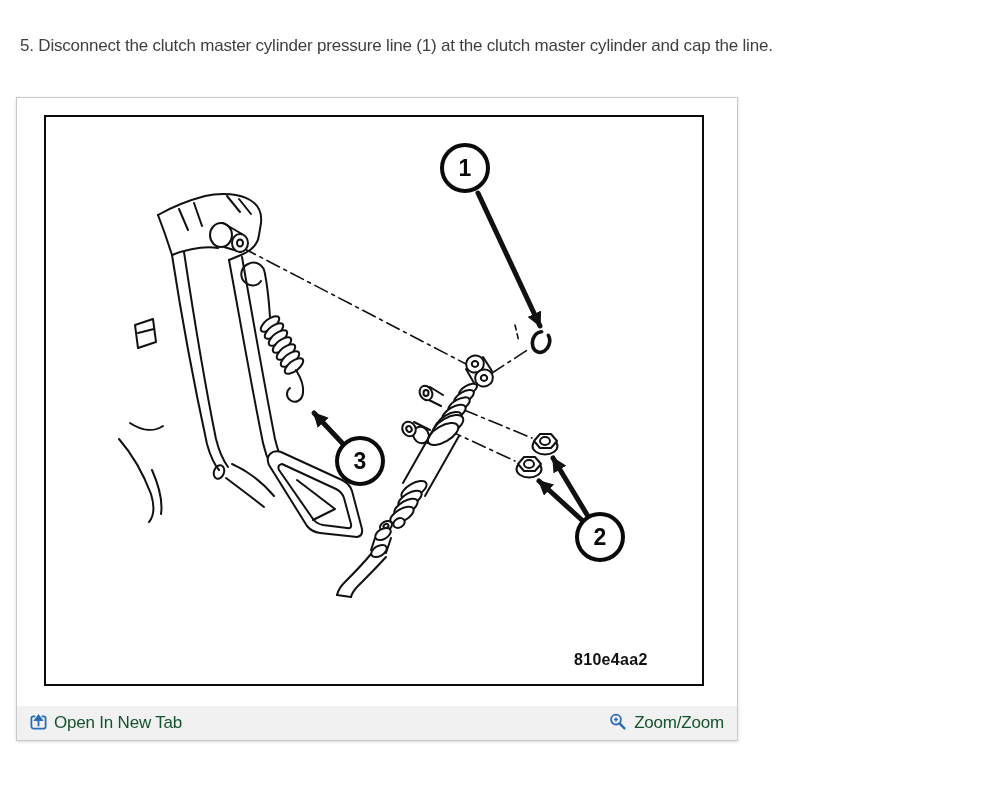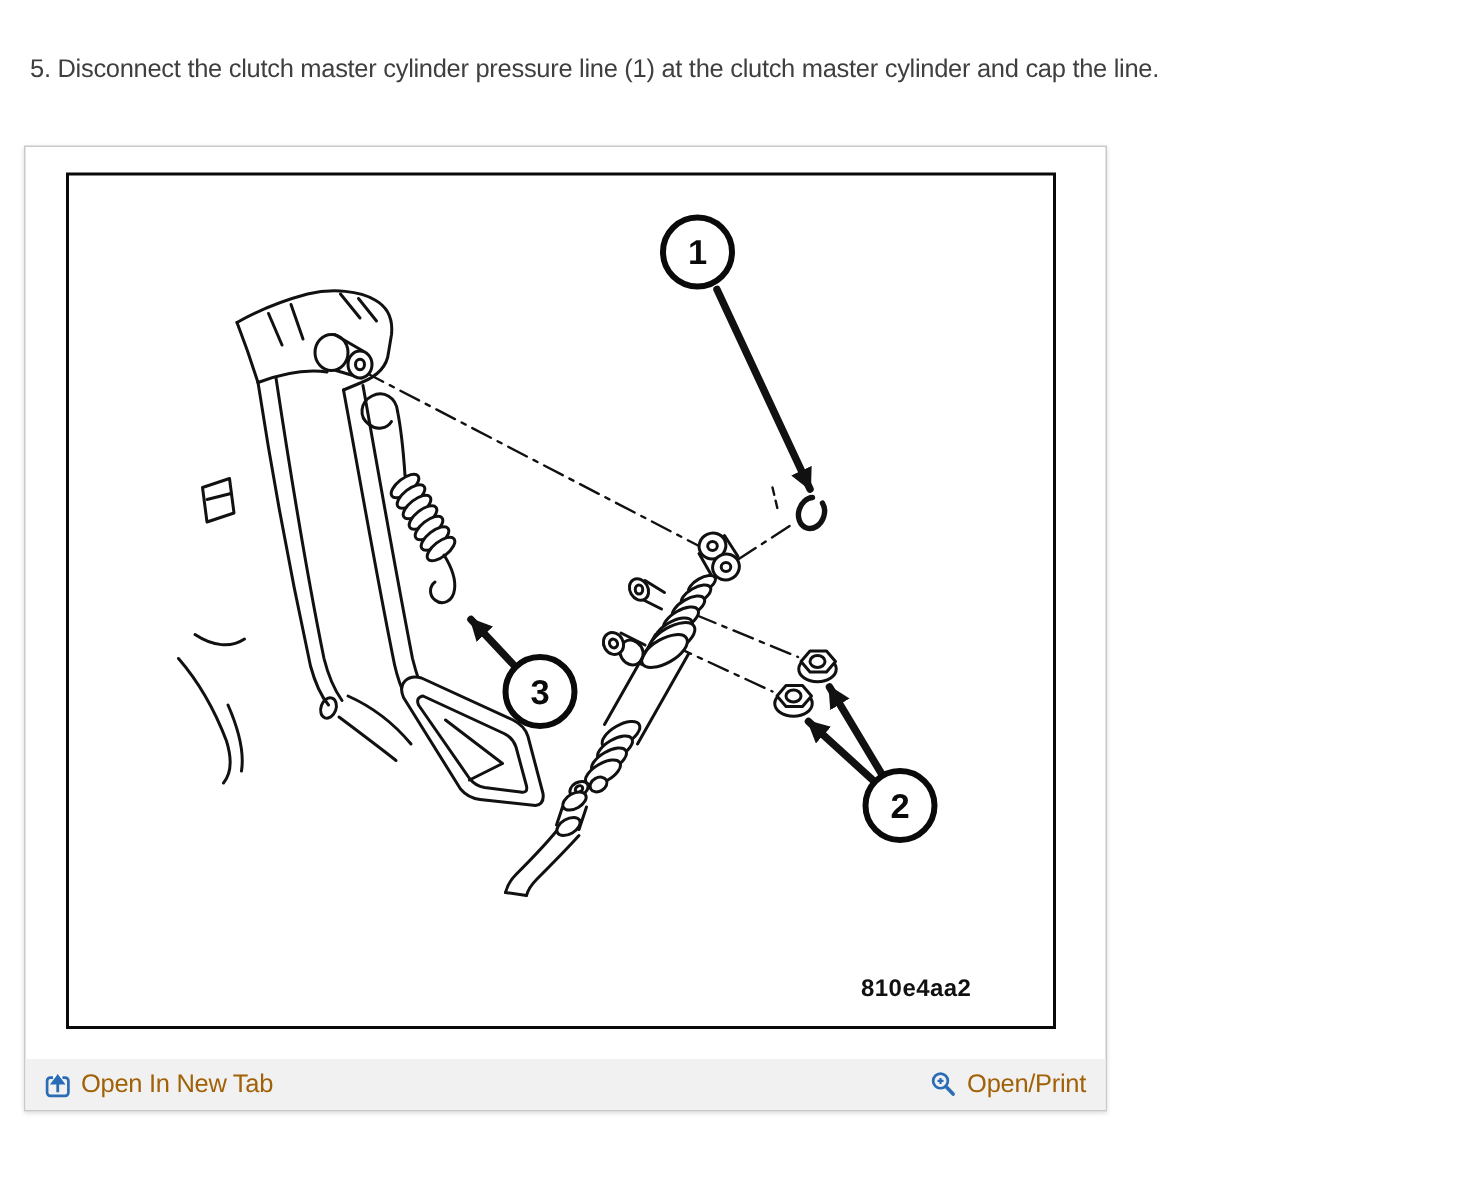--- a/index.html
+++ b/index.html
@@ -36,22 +36,22 @@
     position:absolute; left:528px; top:534px;
     font-size:16px; font-weight:bold; color:#111; letter-spacing:0.3px;
   }
 
   .figure-footer {
     position:absolute; left:0; right:0; bottom:0; height:34px;
     background:#f1f1f2; display:flex; align-items:center;
     justify-content:space-between; padding:0 13px;
   }
   .footer-link {
-    display:flex; align-items:center; gap:7px;
-    color:#a16207; font-size:17px; text-decoration:none; cursor:pointer;
+    display:flex; align-items:flex-start; gap:7px;
+    color:#14532d; font-size:17px; text-decoration:none; cursor:pointer;
     letter-spacing:-0.2px;
   }
   .footer-link svg { flex:0 0 auto; }
 </style>
 </head>
 <body>
 
 <div class="step-text">5. Disconnect the clutch master cylinder pressure line (1) at the clutch master cylinder and cap the line.</div>
 
 <div class="figure-panel">
@@ -204,17 +204,17 @@
       </svg>
       <span>Open In New Tab</span>
     </a>
 
     <a class="footer-link">
       <svg width="18" height="18" viewBox="0 0 18 18">
         <circle cx="7" cy="6.6" r="4.9" fill="none" stroke="#2a6db6" stroke-width="1.8"></circle>
         <path d="M7,4.6 L7,8.6 M5,6.6 L9,6.6" stroke="#2a6db6" stroke-width="1.5"></path>
         <path d="M10.6,10.4 L15.4,15.4" stroke="#2a6db6" stroke-width="2.4" stroke-linecap="round"></path>
       </svg>
-      <span>Open/Print</span>
+      <span>Zoom/Zoom</span>
     </a>
 
   </div>
 </div>
 
 </body></html>

